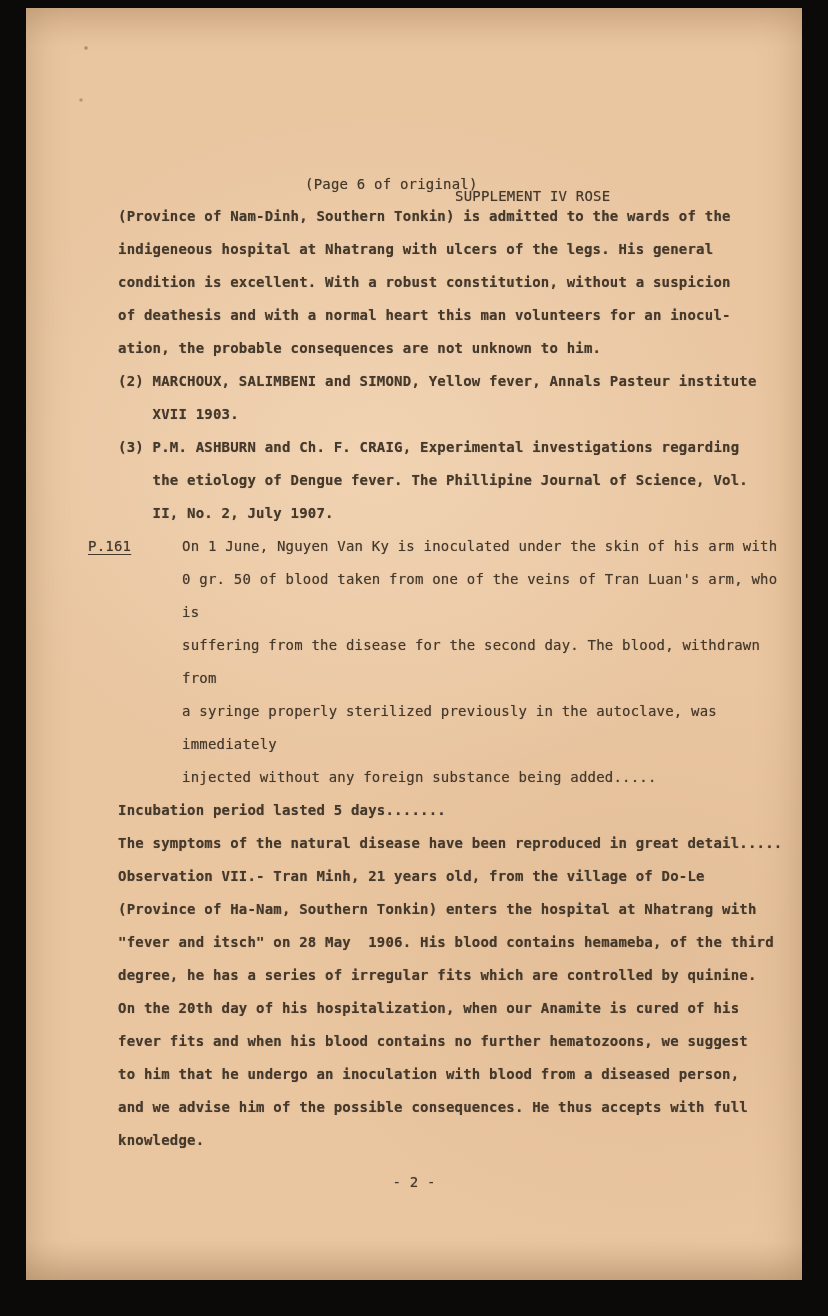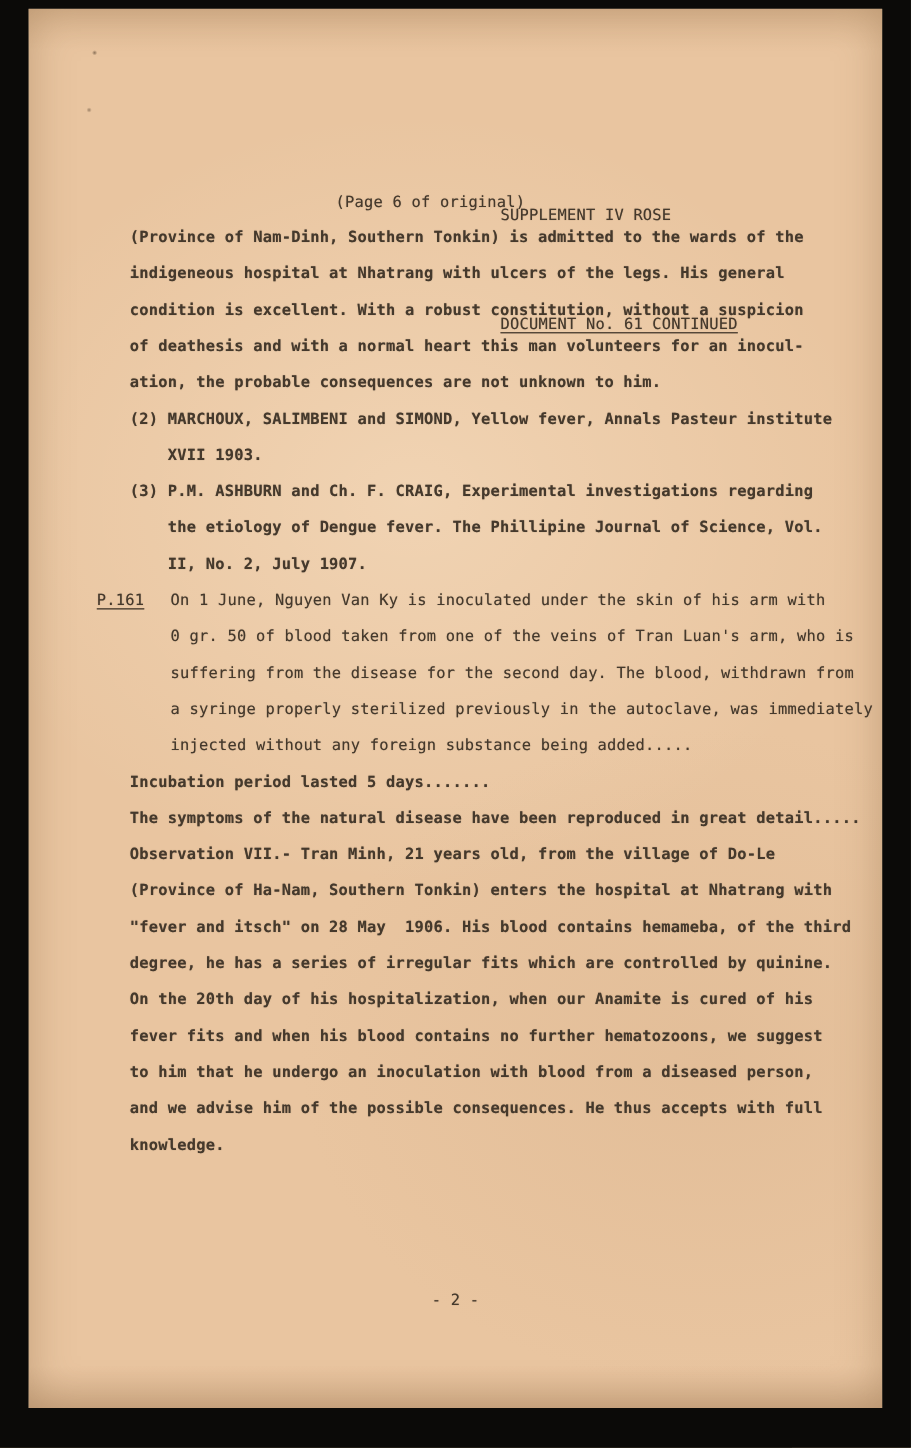--- a/index.html
+++ b/index.html
@@ -60,20 +60,21 @@
     left: 0;
     top: 192px;
     width: 776px;
   }
   .para {
     margin: 0 0 0 92px;
     font-weight: bold;
   }
   .p161-row {
     position: relative;
+    padding-left: 27px;
   }
   .p161-para {
     margin: 0 0 0 129px;
   }
   .p161-label {
     position: absolute;
     left: 62px;
     top: 0;
   }
   .footer {
@@ -85,21 +86,20 @@
   }
 </style>
 </head>
 <body>
 
 <div class="scan-frame">
   <div class="paper">
 
     <div class="header-block typed">
       <div>SUPPLEMENT IV ROSE</div>
-      <div class="underlined">DOCUMENT No. 61 CONTINUED</div>
     </div>
 
     <div class="subtitle typed">(Page 6 of original)</div>
 
     <div class="body-text">
       <div class="para typed">(Province of Nam-Dinh, Southern Tonkin) is admitted to the wards of the
 indigeneous hospital at Nhatrang with ulcers of the legs. His general
 condition is excellent. With a robust constitution, without a suspicion
 of deathesis and with a normal heart this man volunteers for an inocul-
 ation, the probable consequences are not unknown to him.</div>

